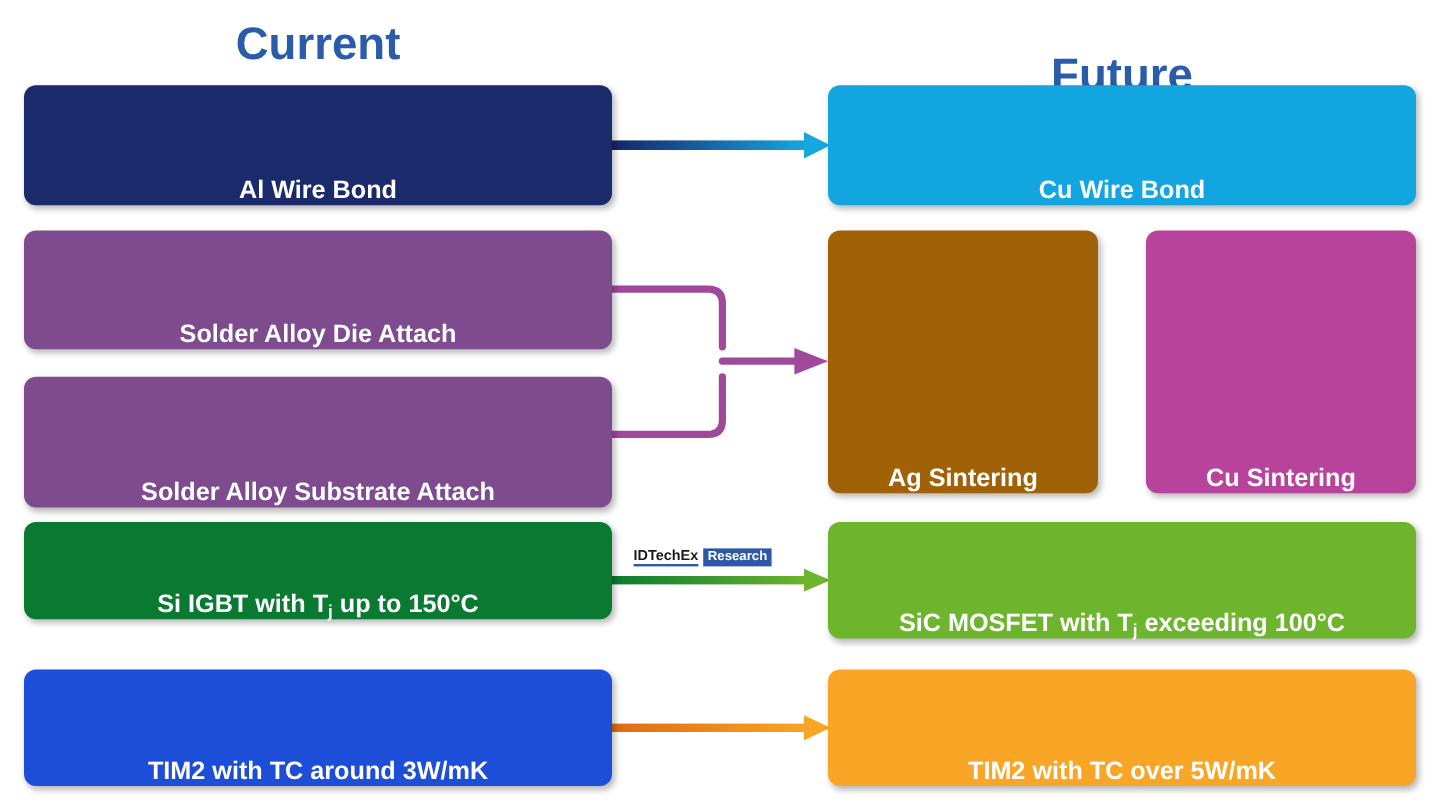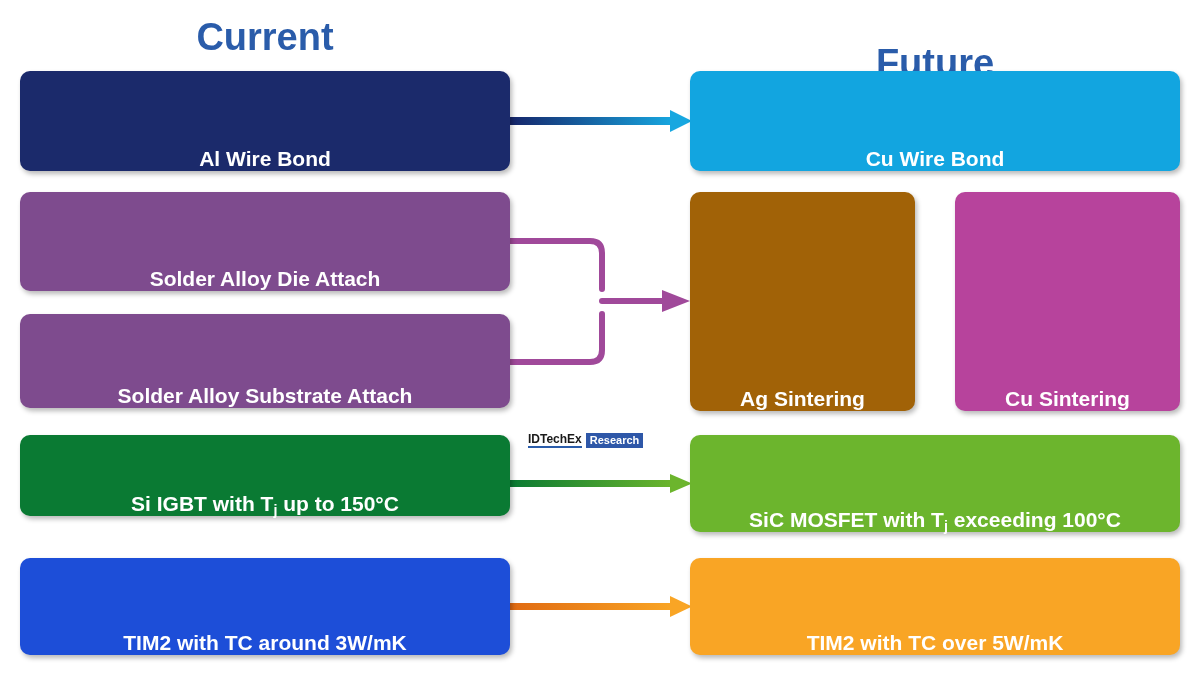--- a/index.html
+++ b/index.html
@@ -43,37 +43,37 @@
   .node sub{font-size:0.68em;vertical-align:baseline;position:relative;top:0.28em;}
 
   
   .left{left:20px;width:490px;}
   .right{left:690px;width:490px;}
 
   #node-al-wire     {top:71px; height:100px;}
   #node-cu-wire     {top:71px; height:100px;}
 
   #node-solder-die  {top:192px;height:99px;}
-  #node-solder-sub  {top:314px;height:94px;}
+  #node-solder-sub  {top:314px;height:109px;}
   #node-ag-sinter   {left:690px;top:192px;width:225px;height:219px;}
   #node-cu-sinter   {left:955px;top:192px;width:225px;height:219px;}
 
   #node-si-igbt     {top:435px;height:81px;}
   #node-sic-mosfet  {top:435px;height:97px;}
 
   #node-tim2-cur    {top:558px;height:97px;}
   #node-tim2-fut    {top:558px;height:97px;}
 
   
   #connectors{position:absolute;left:0;top:0;width:1200px;height:674px;pointer-events:none;}
 
   
   #idtechex-logo{
     position:absolute;
-    left:528px;top:432px;
+    left:528px;top:456px;
     display:flex;align-items:center;gap:4px;
     font-family:"Liberation Sans","DejaVu Sans",sans-serif;
     white-space:nowrap;
   }
   #idtechex-word{
     font-size:12px;font-weight:bold;color:#1a1a1a;
     border-bottom:2px solid #2a5caa;
     padding-bottom:0px;line-height:14px;
   }
   #idtechex-research{

